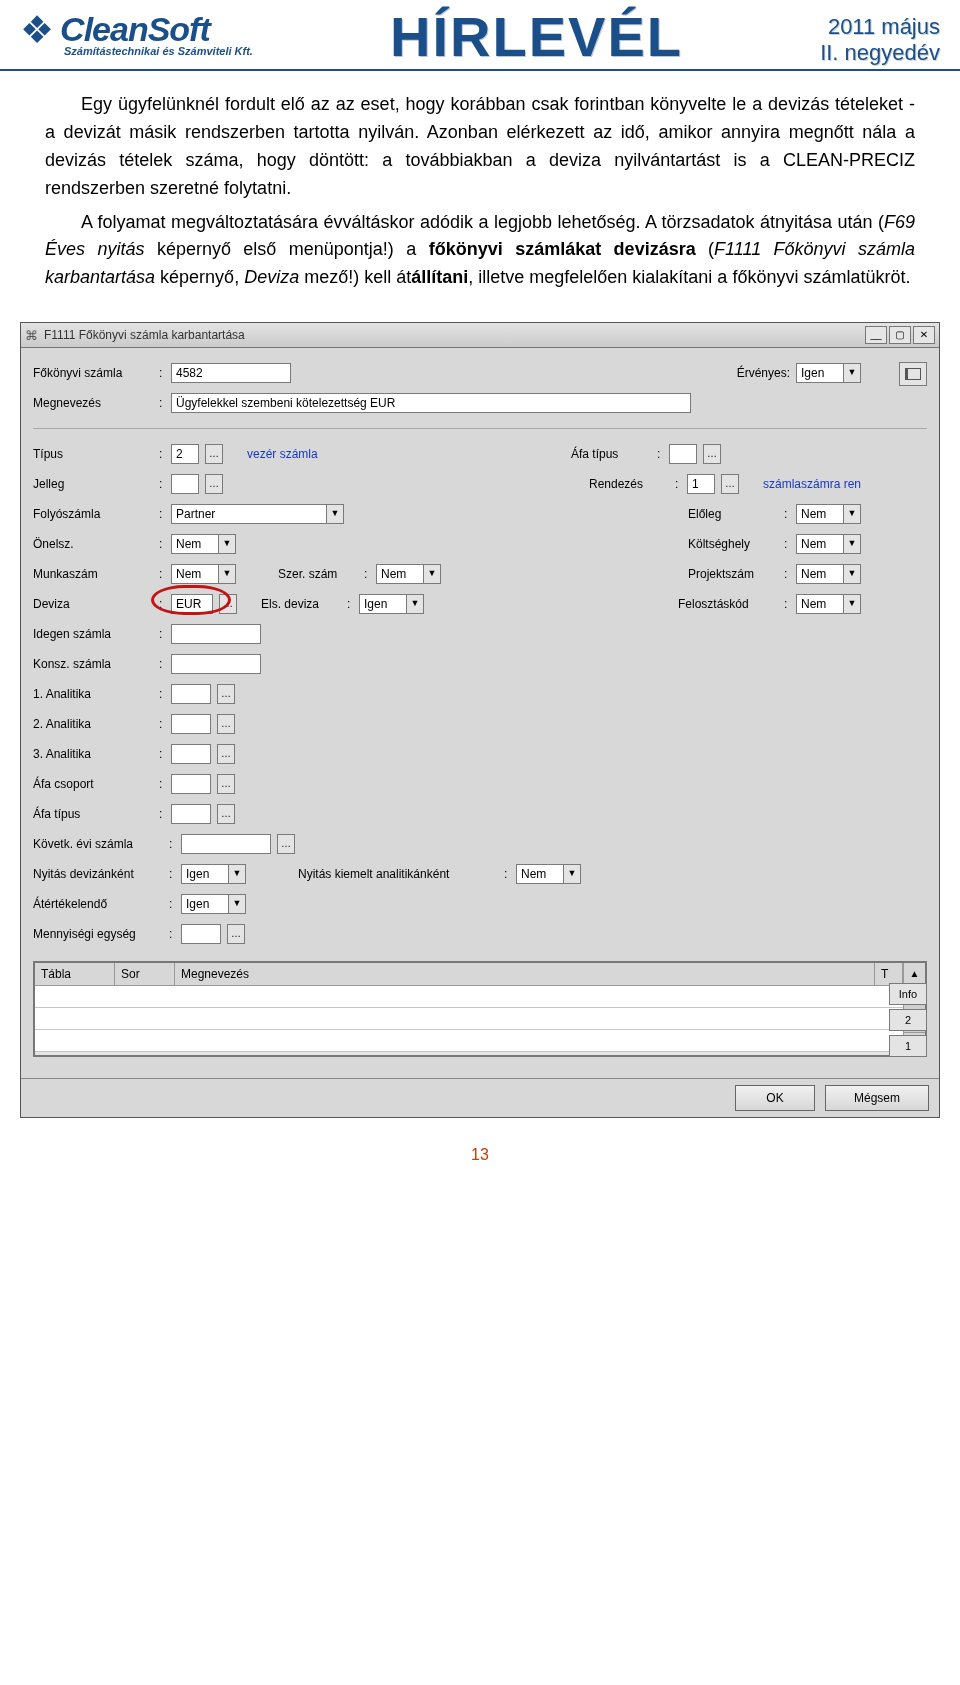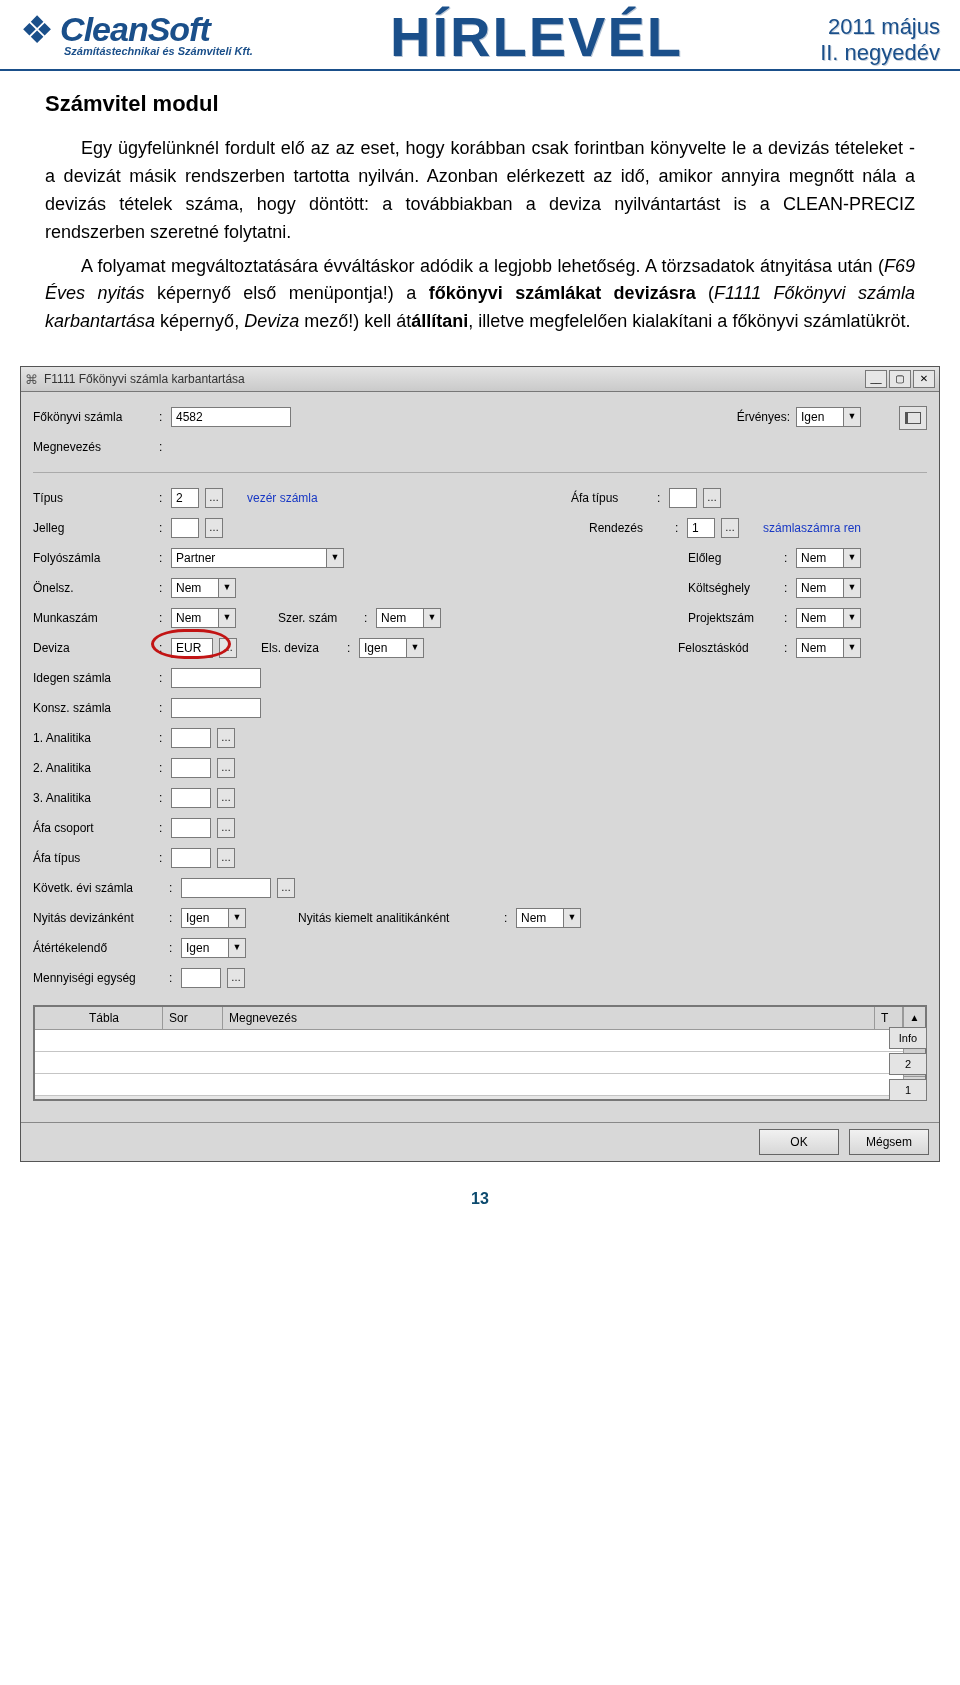--- a/index.html
+++ b/index.html
@@ -140,44 +140,43 @@
   .side-btns { position:absolute; right:12px; bottom:60px; display:flex; flex-direction:column; gap:4px; }
   .side-btns .sbtn { width:38px; height:22px; border:1px solid #7a7a7a; background:#e4e4e4; text-align:center; line-height:20px; font-size:11px; }
   .bottom-bar {
     position:absolute; left:0; right:0; bottom:0;
     border-top:1px solid #888; padding:6px 10px;
     display:flex; justify-content:flex-end; gap:10px;
     background:#d8d8d8;
   }
   .push-btn {
     min-width:80px; height:26px; border:1px solid #666; background:linear-gradient(#f1f1f1,#d7d7d7);
-    text-align:center; line-height:24px; font-size:12px; padding:0 16px;
-  }
-  .page-num { text-align:center; color:#0c4a6e; font-weight:bold; font-size:16px; padding:8px 0 14px 0; }
+    text-align:center; line-height:24px; font-size:12px; padding:0 28px;
+  }
+  .page-num { text-align:center; color:#c2410c; font-weight:normal; font-size:16px; padding:8px 0 14px 0; }
 </style>
 </head>
 <body>
 
 <div class="page-header">
   <div class="logo-block">
     <div class="logo-row">
       <span class="logo-glyph">❖</span>
       <span class="logo-text">CleanSoft</span>
     </div>
     <span class="logo-sub">Számítástechnikai és Számviteli Kft.</span>
   </div>
   <div class="center-title">HÍRLEVÉL</div>
   <div class="date-block">
     <div>2011 május</div>
     <div>II. negyedév</div>
   </div>
 </div>
 
 <div class="article">
-  <div class="h1">Számvitel modul</div>
 
   <p class="para">
     <span class="first-indent"></span><span>Egy ügyfelünknél fordult elő az az eset, hogy korábban csak forintban könyvelte le a devizás tételeket  - a devizát másik rendszerben tartotta nyilván. Azonban elérkezett az idő, amikor annyira megnőtt nála a devizás tételek száma, hogy döntött: a továbbiakban a deviza nyilvántartást is a CLEAN-PRECIZ rendszerben szeretné folytatni.</span>
   </p>
   <p class="para">
     <span class="first-indent"></span><span>A folyamat megváltoztatására évváltáskor adódik a legjobb lehetőség. A törzsadatok átnyitása után (</span><span class="italic">F69 Éves nyitás</span><span> képernyő első menüpontja!) a </span><span class="bold">főkönyvi számlákat devizásra</span><span> (</span><span class="italic">F1111 Főkönyvi számla karbantartása</span><span> képernyő, </span><span class="italic">Deviza</span><span> mező!) kell át</span><span class="bold">állítani</span><span>, illetve megfelelően kialakítani a főkönyvi számlatükröt.</span>
   </p>
 </div>
 
 <div class="app-window">
@@ -209,20 +208,23 @@
             <input value="Igen" style="">
           </div>
           <div class="arrow">▼</div>
       </div>
       <span style="width:60px;"></span>
     </div>
 
     <div class="row">
       <span class="lab">Megnevezés</span>
       <span class="colon">:</span>
+      <div class="fld" style="flex:1; max-width:520px;">
+          <input value="Ügyfelekkel szembeni kötelezettség EUR" style="">
+        </div>
     </div>
 
     <hr class="sep">
 
     <div class="row">
       <span class="lab">Típus</span>
         <span class="colon">:</span>
       <div class="fld" style="width:28px;">
           <input value="2" style="">
         </div>
@@ -461,21 +463,21 @@
         <span class="colon">:</span>
       <div class="fld" style="width:40px;">
           <input style="">
         </div>
       <div class="dots-btn">…</div>
     </div>
 
     <div class="grid-box" style="height:96px;">
       <div class="grid-main">
         <div class="grid-head">
-          <div class="gh" style="width:80px;margin-left:48px;">Tábla</div>
+          <div class="gh" style="width:80px;">Tábla</div>
           <div class="gh" style="width:60px;">Sor</div>
           <div class="gh" style="flex:1;">Megnevezés</div>
           <div class="gh" style="width:28px;">T</div>
         </div>
         <div class="grid-rows">
           <div class="gr"></div>
           <div class="gr"></div>
           <div class="gr"></div>
         </div>
       </div>

